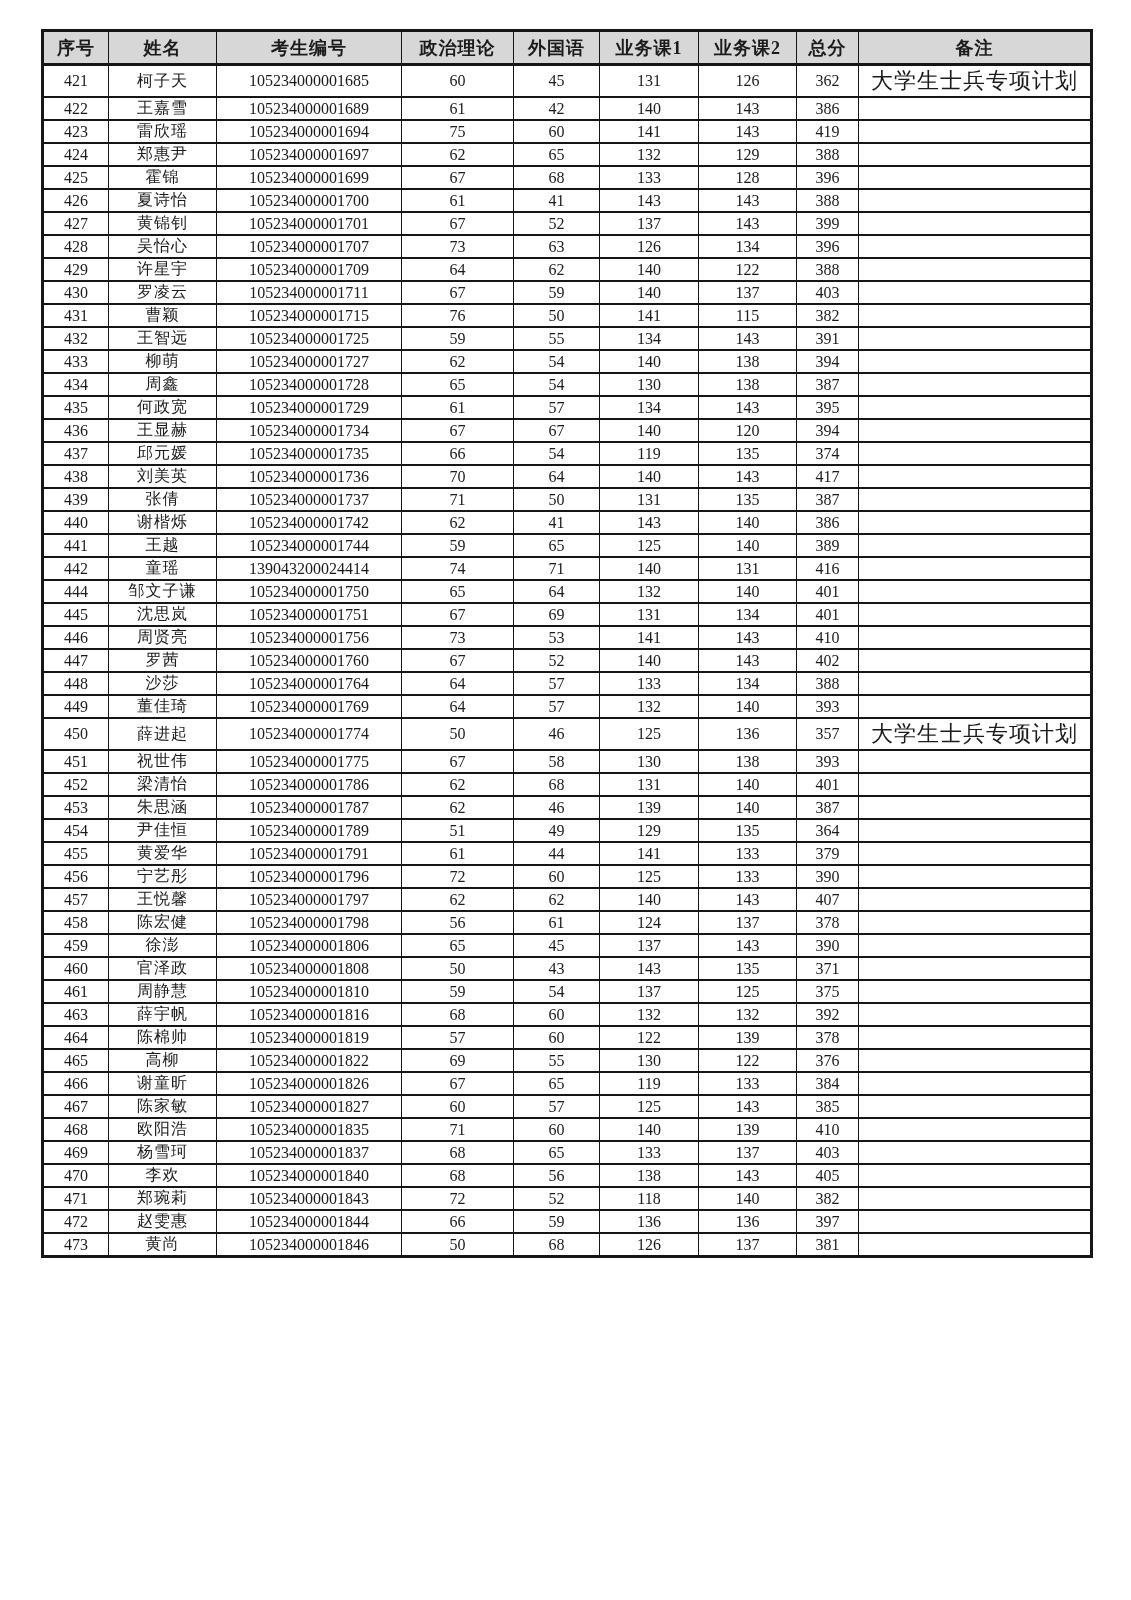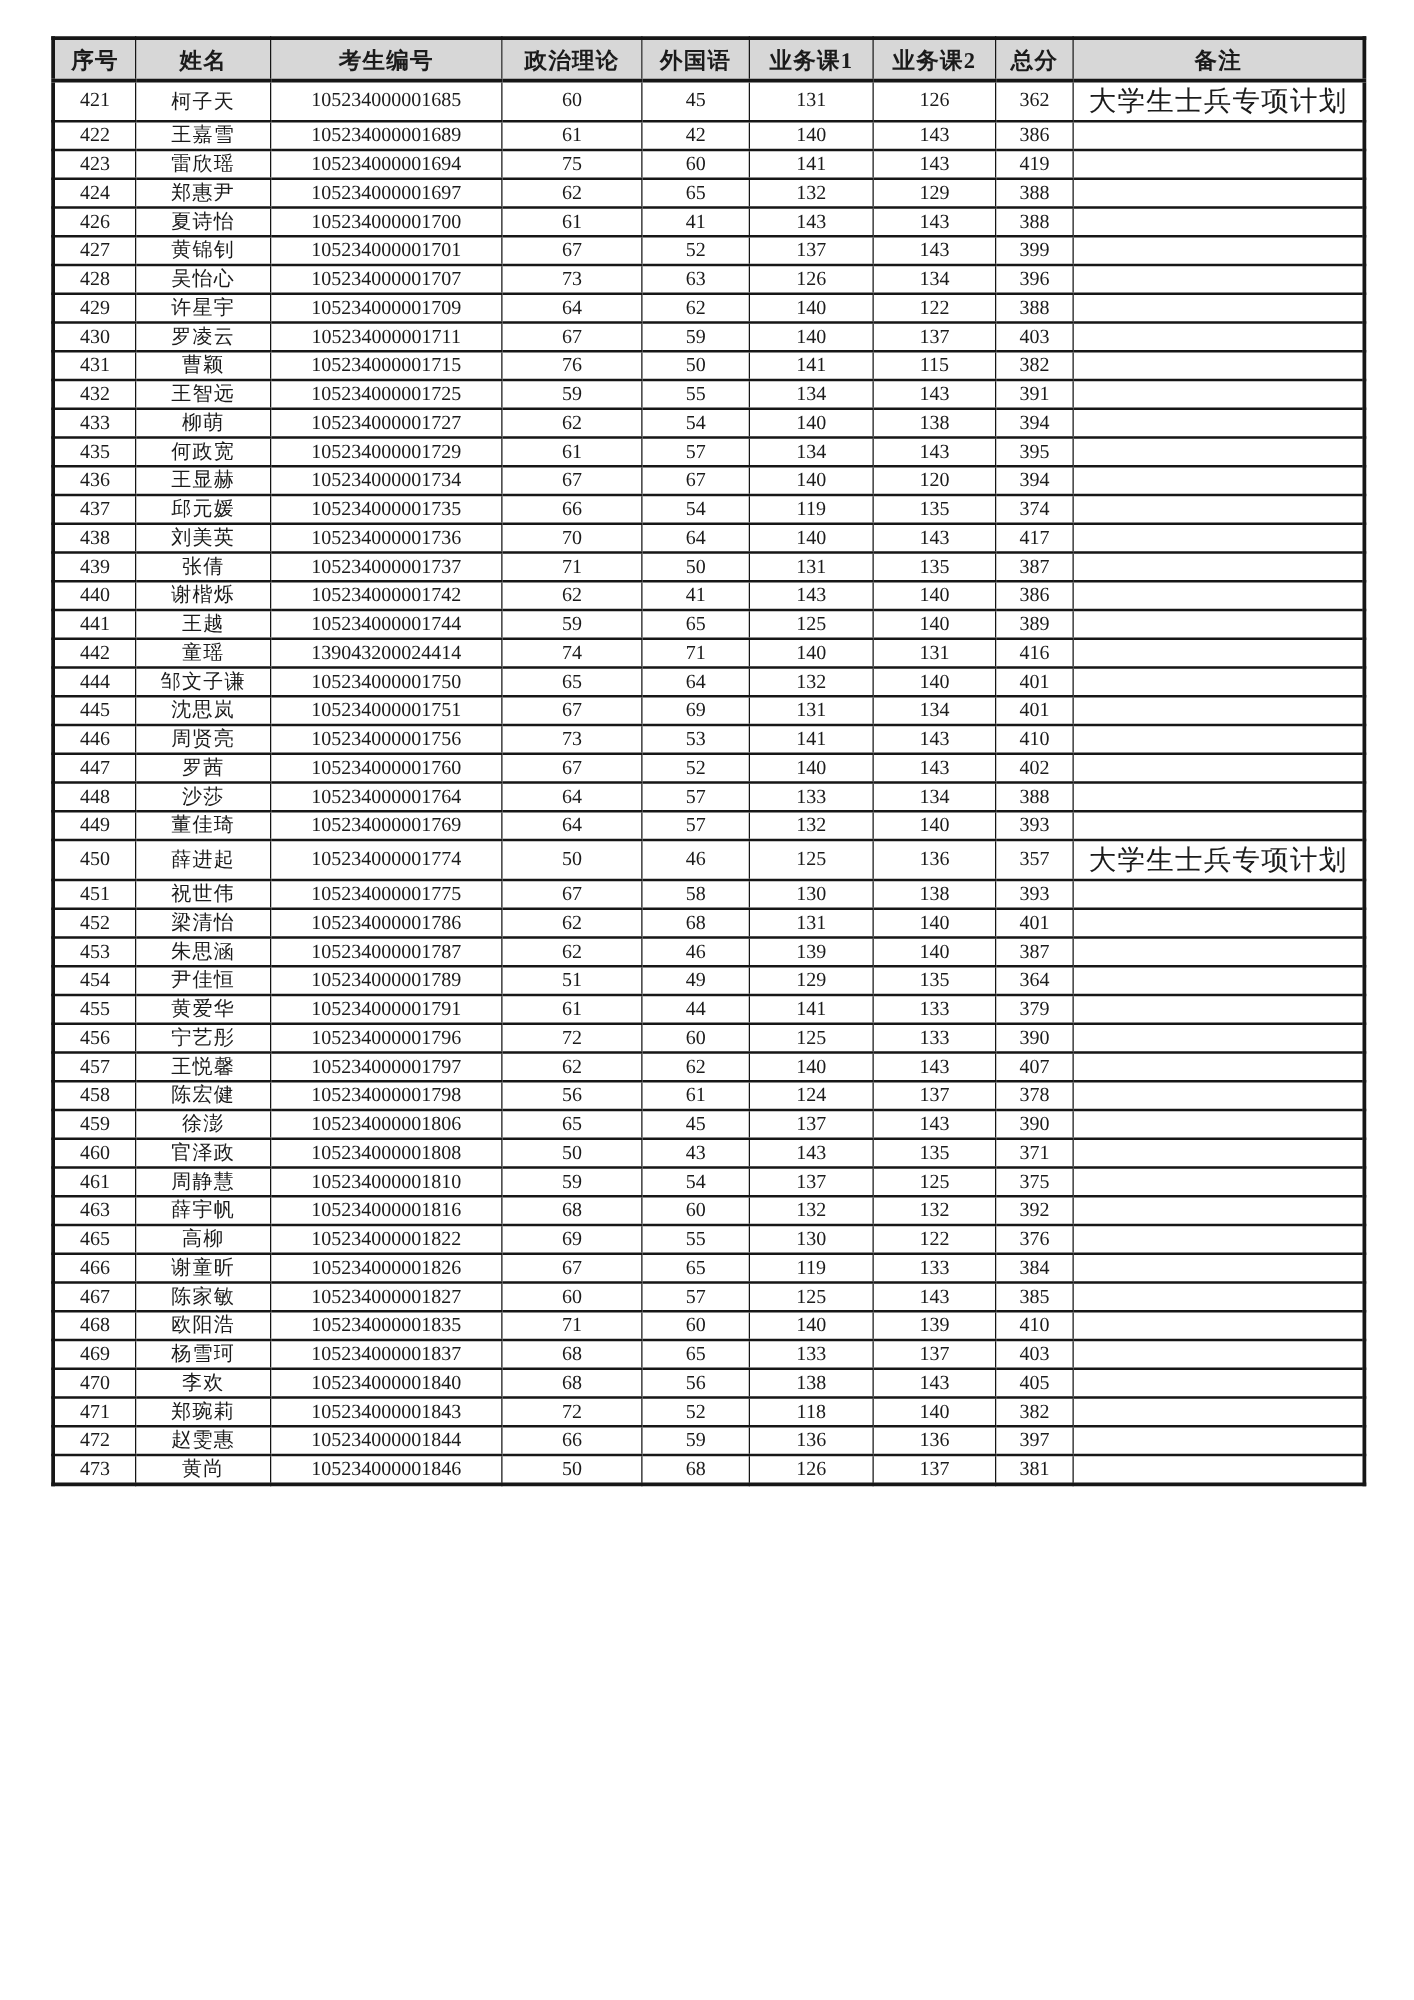--- a/index.html
+++ b/index.html
@@ -136,20 +136,31 @@
             <td class="name-cell">郑惠尹</td>
             <td>105234000001697</td>
             <td>62</td>
             <td>65</td>
             <td>132</td>
             <td>129</td>
             <td>388</td>
             <td class="remark-cell"></td>
           </tr>
           <tr>
+            <td>425</td>
+            <td class="name-cell">霍锦</td>
+            <td>105234000001699</td>
+            <td>67</td>
+            <td>68</td>
+            <td>133</td>
+            <td>128</td>
+            <td>396</td>
+            <td class="remark-cell"></td>
+          </tr>
+          <tr>
             <td>426</td>
             <td class="name-cell">夏诗怡</td>
             <td>105234000001700</td>
             <td>61</td>
             <td>41</td>
             <td>143</td>
             <td>143</td>
             <td>388</td>
             <td class="remark-cell"></td>
           </tr>
@@ -221,20 +232,31 @@
           </tr>
           <tr>
             <td>433</td>
             <td class="name-cell">柳萌</td>
             <td>105234000001727</td>
             <td>62</td>
             <td>54</td>
             <td>140</td>
             <td>138</td>
             <td>394</td>
+            <td class="remark-cell"></td>
+          </tr>
+          <tr>
+            <td>434</td>
+            <td class="name-cell">周鑫</td>
+            <td>105234000001728</td>
+            <td>65</td>
+            <td>54</td>
+            <td>130</td>
+            <td>138</td>
+            <td>387</td>
             <td class="remark-cell"></td>
           </tr>
           <tr>
             <td>435</td>
             <td class="name-cell">何政宽</td>
             <td>105234000001729</td>
             <td>61</td>
             <td>57</td>
             <td>134</td>
             <td>143</td>
@@ -521,20 +543,31 @@
             <td class="name-cell">薛宇帆</td>
             <td>105234000001816</td>
             <td>68</td>
             <td>60</td>
             <td>132</td>
             <td>132</td>
             <td>392</td>
             <td class="remark-cell"></td>
           </tr>
           <tr>
+            <td>464</td>
+            <td class="name-cell">陈棉帅</td>
+            <td>105234000001819</td>
+            <td>57</td>
+            <td>60</td>
+            <td>122</td>
+            <td>139</td>
+            <td>378</td>
+            <td class="remark-cell"></td>
+          </tr>
+          <tr>
             <td>465</td>
             <td class="name-cell">高柳</td>
             <td>105234000001822</td>
             <td>69</td>
             <td>55</td>
             <td>130</td>
             <td>122</td>
             <td>376</td>
             <td class="remark-cell"></td>
           </tr>

